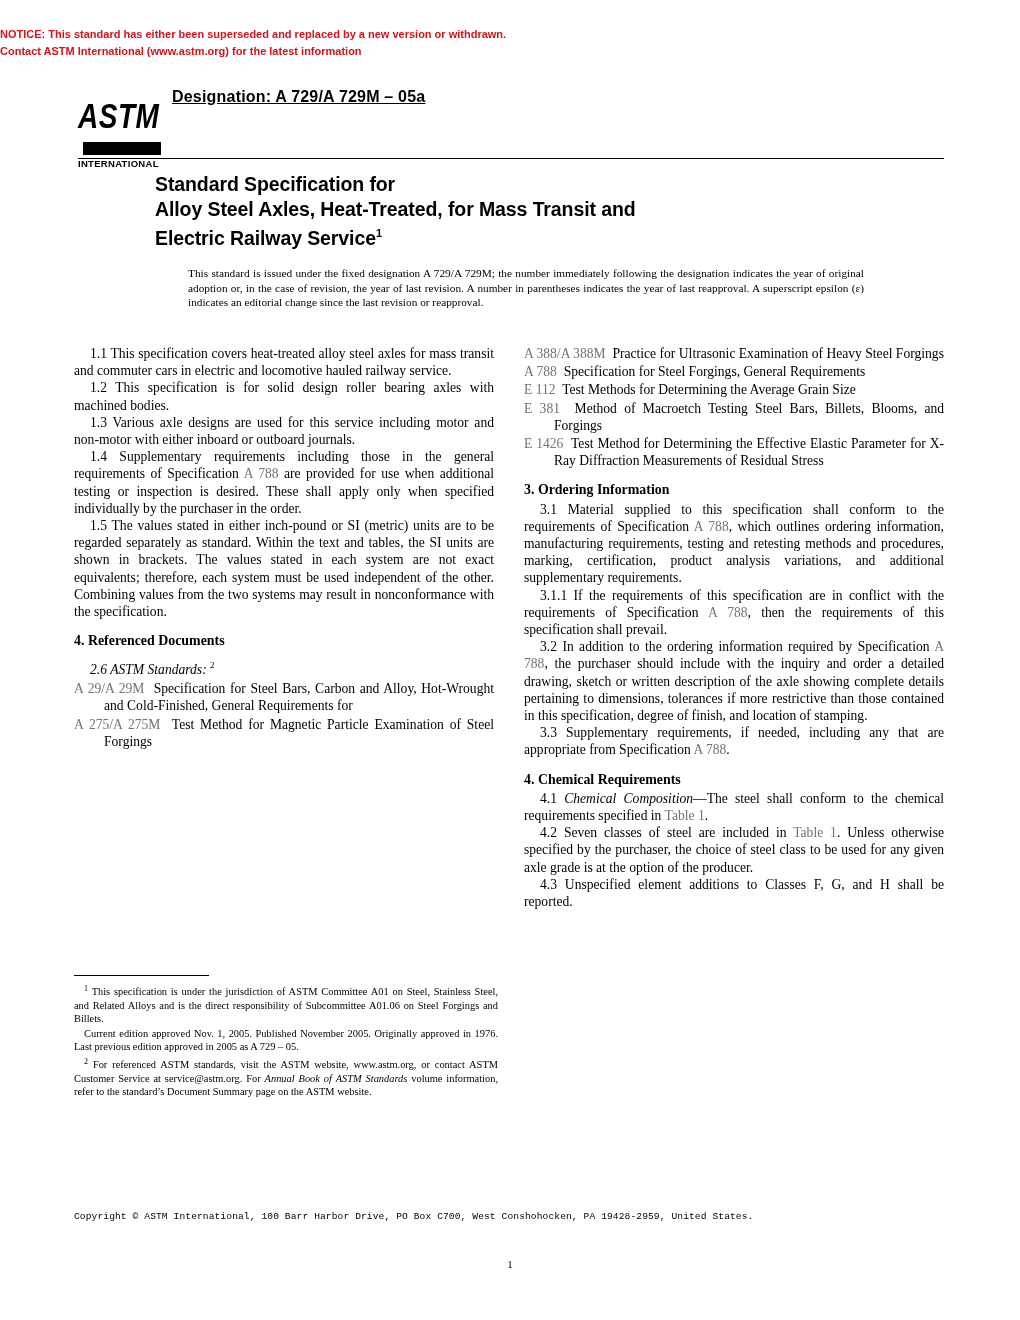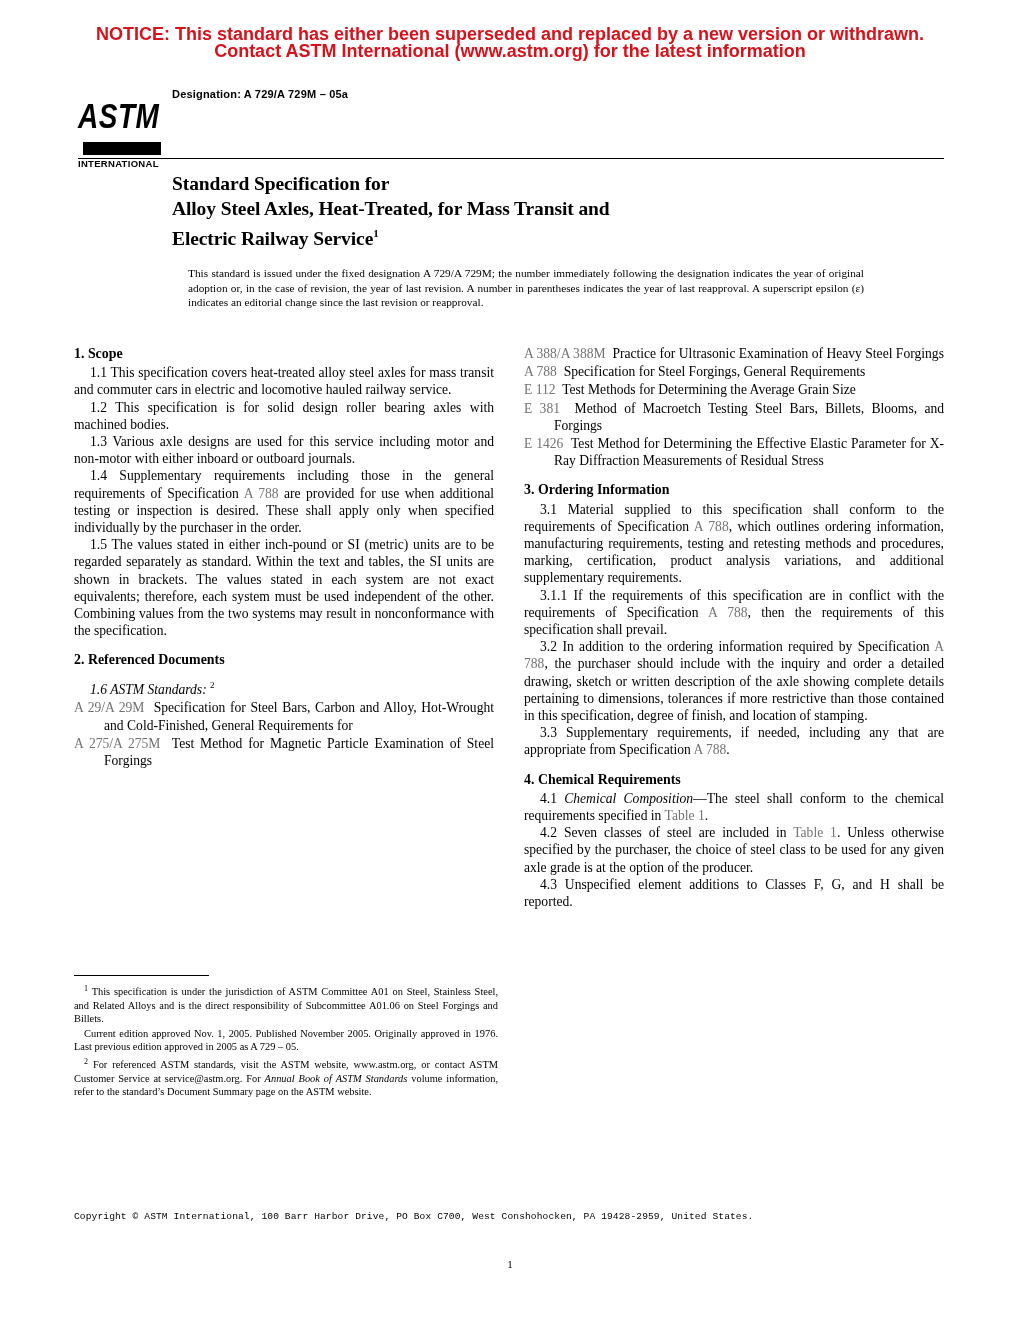--- a/index.html
+++ b/index.html
@@ -21,25 +21,24 @@
     height: 1320px;
     box-sizing: border-box;
   }
 
   
   .notice {
     position: absolute;
     top: 26px;
     left: 0;
     width: 1020px;
-    text-align: center;
     color: #d8111a;
     font-family: "Liberation Sans", sans-serif;
     font-weight: bold;
-    font-size: 18px;
+    font-size: 11px;
     line-height: 17px;
   }
 
   
   .logo-block {
     position: absolute;
     top: 96px;
     left: 78px;
     width: 88px;
     height: 78px;
@@ -70,37 +69,38 @@
     font-size: 9.5px;
     letter-spacing: 0.3px;
     margin-top: 3px;
   }
   .designation {
     position: absolute;
     top: 88px;
     left: 172px;
     font-family: "Liberation Sans", sans-serif;
     font-weight: bold;
-    font-size: 11px;
+    font-size: 16px;
     letter-spacing: 0.2px;
+    text-decoration: underline;
   }
   .hr-top {
     position: absolute;
     top: 158px;
     left: 78px;
     width: 866px;
     border-top: 1px solid #000;
   }
 
   .title {
     position: absolute;
     top: 172px;
-    left: 172px;
+    left: 155px;
     width: 700px;
-    font-family: Liberation Serif, serif;
+    font-family: Liberation Sans, sans-serif;
     font-weight: bold;
     font-size: 19.5px;
     line-height: 24.5px;
     letter-spacing: -0.1px;
   }
   .title sup {
     font-size: 11px;
     vertical-align: super;
   }
 
@@ -215,29 +215,28 @@
   <div class="title">
     <div>Standard Specification for</div>
     <div>Alloy Steel Axles, Heat-Treated, for Mass Transit and</div>
     <div><span>Electric Railway Service</span><sup>1</sup></div>
   </div>
 
   <div class="preamble">This standard is issued under the fixed designation A 729/A 729M; the number immediately following the designation indicates the year of original adoption or, in the case of revision, the year of last revision. A number in parentheses indicates the year of last reapproval. A superscript epsilon (ε) indicates an editorial change since the last revision or reapproval.</div>
 
   <div class="col col-left">
 
-    <div class="sec-head first">1.  Scope</div>
     <p class="para">1.1 This specification covers heat-treated alloy steel axles for mass transit and commuter cars in electric and locomotive hauled railway service.</p>
     <p class="para">1.2 This specification is for solid design roller bearing axles with machined bodies.</p>
     <p class="para">1.3 Various axle designs are used for this service including motor and non-motor with either inboard or outboard journals.</p>
     <p class="para"><span>1.4 Supplementary requirements including those in the general requirements of Specification </span><span class="rl">A 788</span><span> are provided for use when additional testing or inspection is desired. These shall apply only when specified individually by the purchaser in the order.</span></p>
     <p class="para">1.5 The values stated in either inch-pound or SI (metric) units are to be regarded separately as standard. Within the text and tables, the SI units are shown in brackets. The values stated in each system are not exact equivalents; therefore, each system must be used independent of the other. Combining values from the two systems may result in nonconformance with the specification.</p>
 
-    <div class="sec-head">2.  Referenced Documents</div>
-    <div class="sub-head"><span>1.6 ASTM Standards:</span> <sup>2</sup></div>
+    <div class="sec-head">4.  Referenced Documents</div>
+    <div class="sub-head"><span>2.6 ASTM Standards:</span> <sup>2</sup></div>
 
     <p class="ref"><span class="rl">A 29/A 29M</span>&nbsp; <span>Specification for Steel Bars, Carbon and Alloy, Hot-Wrought and Cold-Finished, General Requirements for</span></p>
     <p class="ref"><span class="rl">A 275/A 275M</span>&nbsp; <span>Test Method for Magnetic Particle Examination of Steel Forgings</span></p>
   </div>
 
   <div class="col col-right">
 
     <p class="ref"><span class="rl">A 388/A 388M</span>&nbsp; <span>Practice for Ultrasonic Examination of Heavy Steel Forgings</span></p>
     <p class="ref"><span class="rl">A 788</span>&nbsp; <span>Specification for Steel Forgings, General Requirements</span></p>
     <p class="ref"><span class="rl">E 112</span>&nbsp; <span>Test Methods for Determining the Average Grain Size</span></p>

